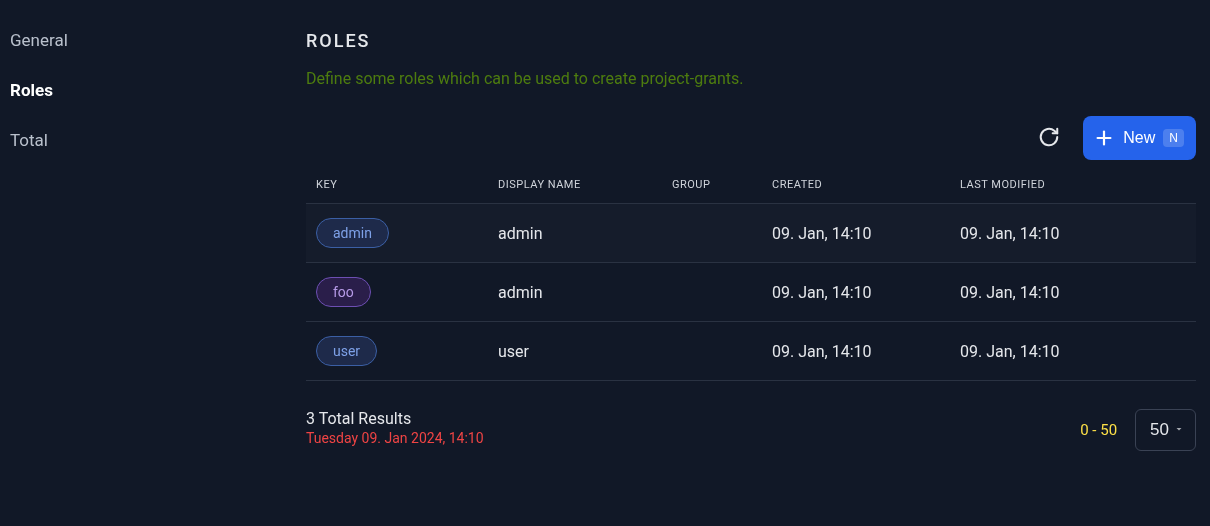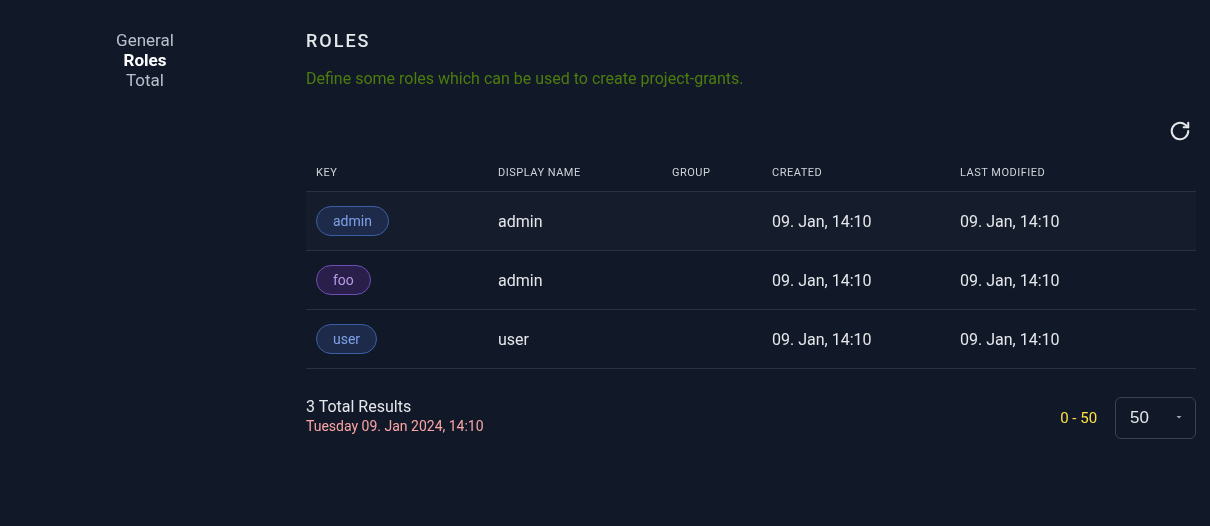--- a/index.html
+++ b/index.html
@@ -14,21 +14,21 @@
   }
   .layout {
     display: flex;
     height: 100%;
   }
   .sidebar {
     width: 280px;
     padding: 30px 0 0 10px;
     display: flex;
     flex-direction: column;
-    align-items: center;
+    gap: 30px;
   }
   .sidebar-item {
     color: #b9c0cc;
     font-size: 17px;
     cursor: pointer;
   }
   .sidebar-item.active {
     color: #ffffff;
     font-weight: 700;
   }
@@ -144,40 +144,40 @@
     display: flex;
     justify-content: space-between;
     align-items: flex-start;
     padding-top: 28px;
   }
   .footer-left .total {
     color: #e5e7eb;
     font-size: 16px;
   }
   .footer-left .ts {
-    color: #fca5a5;
+    color: #ef4444;
     font-size: 14px;
     margin-top: 2px;
   }
   .footer-right {
     display: flex;
     align-items: center;
     gap: 18px;
   }
   .range {
     color: #fde047;
     font-size: 15px;
   }
   .page-size {
     border: 1px solid #3a4254;
     border-radius: 6px;
     padding: 10px 10px 10px 14px;
     display: flex;
     align-items: center;
-    gap: 24px;
+    gap: 4px;
     color: #e5e7eb;
     font-size: 17px;
     cursor: pointer;
     background: transparent;
   }
   .page-size svg { opacity: 0.7; }
 </style>
 </head>
 <body>
 
@@ -193,20 +193,30 @@
     <p class="page-desc">Define some roles which can be used to create project-grants.</p>
 
     <div class="toolbar">
       <button class="icon-btn">
         <span>
           <svg width="22" height="22" viewBox="0 0 24 24" fill="none" stroke="currentColor" stroke-width="2.2" stroke-linecap="round" stroke-linejoin="round">
             <path d="M21 12a9 9 0 1 1-3.2-6.9L21 8"></path>
             <path d="M21 3v5h-5"></path>
           </svg>
         </span>
+      </button>
+      <button class="new-btn">
+        <span class="plus">
+          <svg width="22" height="22" viewBox="0 0 24 24" fill="none" stroke="currentColor" stroke-width="2.4" stroke-linecap="round">
+            <line x1="12" y1="5" x2="12" y2="19"></line>
+            <line x1="5" y1="12" x2="19" y2="12"></line>
+          </svg>
+        </span>
+        <span>New</span>
+        <span class="kbd">N</span>
       </button>
     </div>
 
     <div class="table">
       <div class="thead">
         <div class="col-key">KEY</div>
         <div class="col-dn">DISPLAY NAME</div>
         <div class="col-grp">GROUP</div>
         <div class="col-cr">CREATED</div>
         <div class="col-lm">LAST MODIFIED</div>

